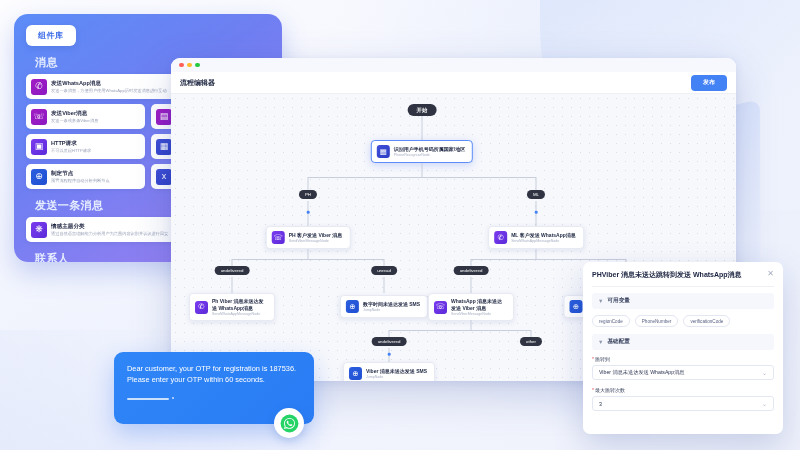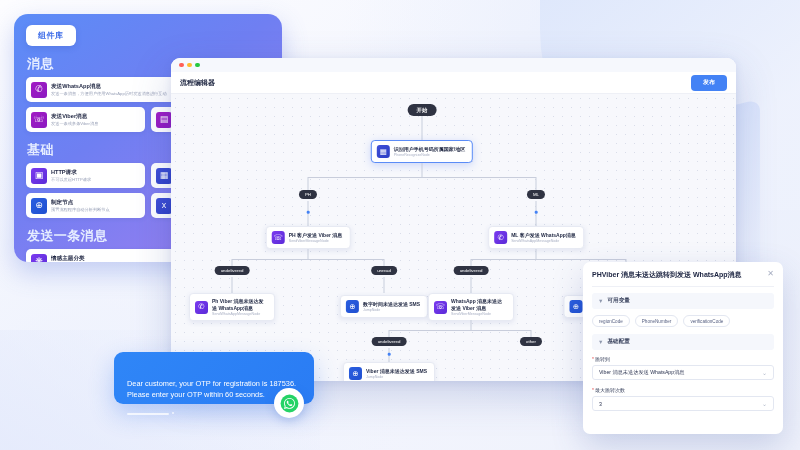--- a/index.html
+++ b/index.html
@@ -36,21 +36,21 @@
     box-shadow: 0 10px 26px rgba(80,110,220,.30);
     padding: 10px 12px 8px 12px;
     overflow: hidden;
   }
   .lib-btn {
     display: inline-block; background: #fff; color: #3a6ae8;
     font-size: 8px; font-weight: bold; padding: 5px 12px; border-radius: 6px;
     box-shadow: 0 2px 6px rgba(40,70,160,.18); letter-spacing: .5px;
   }
   .lib-group-title {
-    color: #e6edff; font-size: 13px; font-weight: bold; margin: 9px 0 4px 1px;
+    color: #e6edff; font-size: 11px; font-weight: bold; margin: 9px 0 4px 9px;
     letter-spacing: .4px;
   }
   .lib-row { display: flex; gap: 6px; margin-bottom: 5px; }
   .lib-card {
     background: #ffffff; border-radius: 5px; padding: 4px 5px;
     display: flex; align-items: center; gap: 4px;
     box-shadow: 0 1px 4px rgba(50,70,150,.13);
     flex: 1 1 0; min-width: 0; height: 25px;
   }
   .lib-ico {
@@ -149,24 +149,24 @@
   .pp-select {
     border: 1px solid #e3e7f1; border-radius: 3px; height: 15px;
     display: flex; align-items: center; justify-content: space-between;
     padding: 0 6px; margin-bottom: 7px; background: #fff;
   }
   .pp-val { font-size: 5.2px; color: #2b3350; }
   .pp-caret { font-size: 6px; color: #b0b7c9; }
 
   
   #chat {
-    position: absolute; left: 114px; top: 352px; width: 200px; height: 52px;
+    position: absolute; left: 114px; top: 352px; width: 200px; height: 72px;
     background: linear-gradient(135deg,#2f86f7 0%, #2a7cf4 100%);
     border-radius: 9px; box-shadow: 0 10px 24px rgba(45,110,235,.30);
-    padding: 26px 13px; color: #fff;
+    padding: 11px 13px; color: #fff;
   }
   .chat-txt { font-size: 7.4px; line-height: 1.55; font-weight: normal; }
   .chat-bar { width: 42px; height: 2px; background: rgba(255,255,255,.75); border-radius: 2px; margin-top: 12px; }
   .chat-dot { width: 2px; height: 2px; background: rgba(255,255,255,.75); border-radius: 50%; display:inline-block; margin-left: 3px; vertical-align: 1px;}
   .wa-badge {
     position: absolute; right: 10px; bottom: -14px; width: 30px; height: 30px;
     border-radius: 50%; background: #fff; box-shadow: 0 3px 10px rgba(40,90,200,.25);
     display: flex; align-items: center; justify-content: center;
   }
   .wa-badge svg { width: 19px; height: 19px; }
@@ -204,21 +204,20 @@
       </div>
       <div class="lib-card">
         <div class="lib-ico ico-purple">▤</div>
         <div class="lib-txt">
           <div class="lib-t1">发送短信</div>
           <div class="lib-t2">发送一条短信消息给用户</div>
         </div>
       </div>
     </div>
 
-    <div class="lib-group-title">基础</div>
     <div class="lib-row">
       <div class="lib-card">
         <div class="lib-ico ico-violet">▣</div>
         <div class="lib-txt">
           <div class="lib-t1">HTTP请求</div>
           <div class="lib-t2">不可以发起HTTP请求</div>
         </div>
       </div>
       <div class="lib-card">
         <div class="lib-ico ico-indigo">▦</div>

